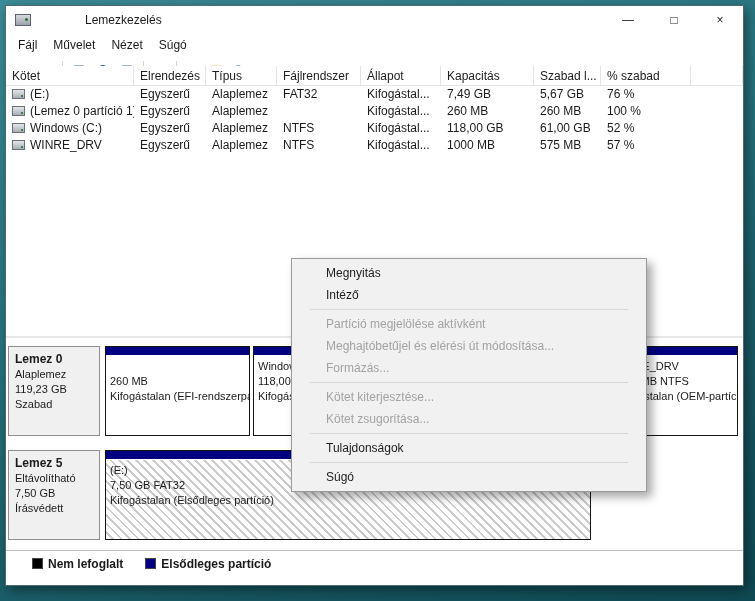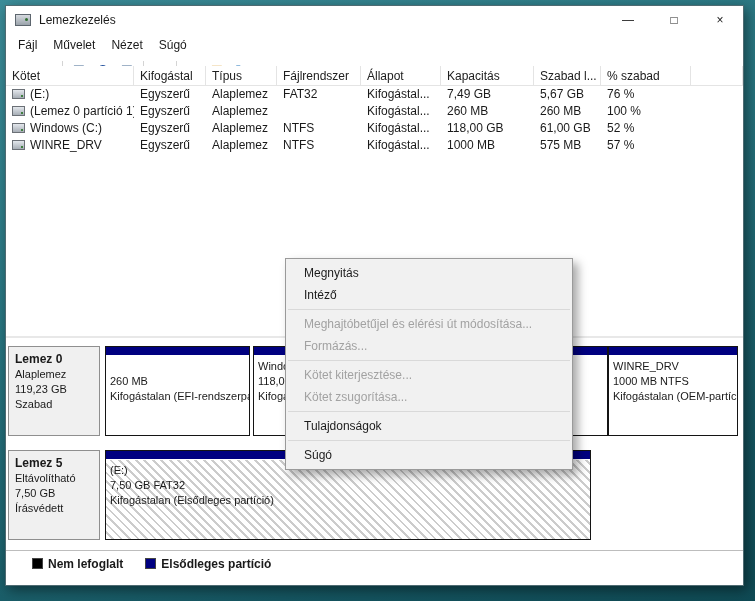--- a/index.html
+++ b/index.html
@@ -16,21 +16,21 @@
     position:absolute; left:5px; top:5px; width:739px; height:581px;
     background:#ffffff; border:1px solid #4e6b72;
     box-shadow:3px 4px 12px rgba(0,0,0,.45);
   }
 
   
   .titlebar { position:absolute; left:0; top:0; right:0; height:28px; background:#ffffff; display:flex; align-items:center; }
   .app-icon { width:16px; height:12px; margin:0 8px 0 9px;
     background:linear-gradient(#d6dadf,#9aa3ab); border:1px solid #5d666e; position:relative; }
   .app-icon::after { content:""; position:absolute; right:2px; top:3px; width:3px; height:3px; background:#2f6f2f; border-radius:50%; }
-  .title-text { flex:0 0 auto; }
+  .title-text { flex:0 0 auto;margin-left:46px; }
   .win-controls { position:absolute; right:0; top:0; height:28px; display:flex; }
   .winbtn { width:46px; height:28px; border:none; background:#fff; font-size:12px; color:#222; font-family:"Liberation Sans",sans-serif; cursor:default; }
 
   
   .menubar { position:absolute; left:0; top:28px; right:0; height:22px; display:flex; align-items:center; padding-left:4px; background:#fff; }
   .menu-item { padding:3px 8px; }
 
   
   .toolbar { position:absolute; left:0; top:50px; right:0; height:28px; display:flex; align-items:center; padding-left:4px; background:#fff; border-bottom:1px solid #dcdcdc; }
   .tb-btn { width:24px; height:22px; border:none; background:transparent; display:flex; align-items:center; justify-content:center; font-family:"DejaVu Sans",sans-serif; cursor:default; }
@@ -67,22 +67,22 @@
   .partition.selected .pbody { background:repeating-linear-gradient(45deg,#ffffff 0 4px,#cccccc 4px 6px); }
   .pl { height:15px; line-height:15px; font-size:11px; white-space:nowrap; }
 
   
   .legend { position:absolute; left:0; right:0; top:212px; height:26px; display:flex; align-items:center; padding-left:26px; border-top:1px solid #bdbdbd; background:#fff; }
   .legend-item { display:flex; align-items:center; margin-right:22px; }
   .sw { width:11px; height:11px; border:1px solid #444; margin-right:5px; display:inline-block; }
   .legend-label { font-weight:bold; }
 
   
-  .context-menu { position:absolute; left:285px; top:258px; width:288px; background:#f1f1f1;
-    border:1px solid #9a9a9a; box-shadow:5px 5px 9px rgba(0,0,0,.35); padding:3px 0; z-index:50; }
+  .context-menu { position:absolute; left:291px; top:258px; width:356px; background:#f1f1f1;
+    border:1px solid #9a9a9a; box-shadow:5px 5px 9px rgba(0,0,0,.35); padding:3px 16px; z-index:50; }
   .cm-item { height:22px; line-height:22px; padding-left:18px; white-space:nowrap; overflow:hidden; color:#1c1c1c; }
   .cm-item.disabled { color:#a2a2a2; }
   .cm-sep { height:1px; background:#d9d9d9; margin:3px 2px; }
 </style>
 </head>
 <body>
 
 <div class="window">
 
   <div class="titlebar">
@@ -131,21 +131,21 @@
         <span class="ic-folder">▣</span>
       </button>
     <button class="tb-btn">
         <span class="ic-refresh">↻</span>
       </button>
   </div>
 
   <div class="volume-pane">
     <div class="vhead">
       <div class="hc c0">Kötet</div>
-      <div class="hc c1">Kifogástal</div>
+      <div class="hc c1">Elrendezés</div>
       <div class="hc c2">Típus</div>
       <div class="hc c3">Fájlrendszer</div>
       <div class="hc c4">Állapot</div>
       <div class="hc c5">Kapacitás</div>
       <div class="hc c6">Szabad l...</div>
       <div class="hc c7">% szabad</div>
       <div class="hc c8"></div>
     </div>
 
     <div class="vrow">
@@ -255,20 +255,21 @@
         <span class="legend-label">Elsődleges partíció</span>
       </span>
     </div>
   </div>
 </div>
 
 <div class="context-menu">
   <div class="cm-item">Megnyitás</div>
   <div class="cm-item">Intéző</div>
   <div class="cm-sep"></div>
+  <div class="cm-item disabled">Partíció megjelölése aktívként</div>
   <div class="cm-item disabled">Meghajtóbetűjel és elérési út módosítása...</div>
   <div class="cm-item disabled">Formázás...</div>
   <div class="cm-sep"></div>
   <div class="cm-item disabled">Kötet kiterjesztése...</div>
   <div class="cm-item disabled">Kötet zsugorítása...</div>
   <div class="cm-sep"></div>
   <div class="cm-item">Tulajdonságok</div>
   <div class="cm-sep"></div>
   <div class="cm-item">Súgó</div>
 </div>

